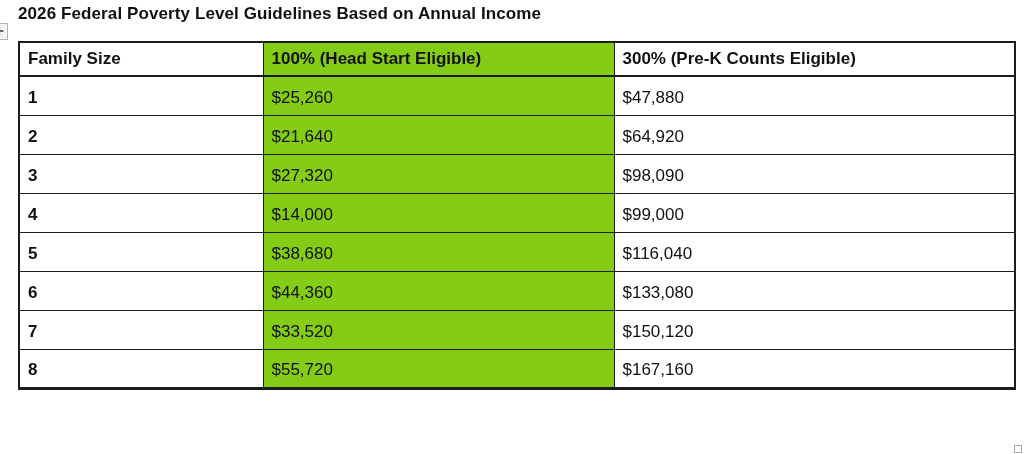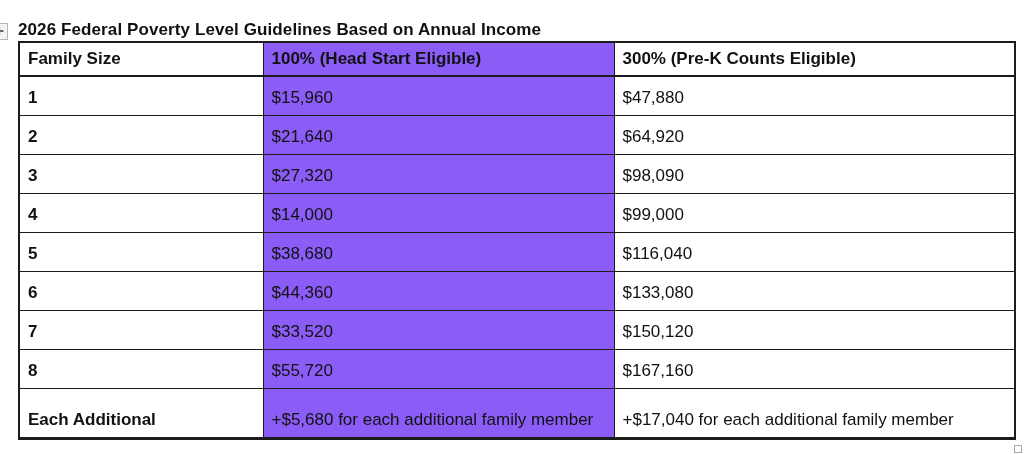--- a/index.html
+++ b/index.html
@@ -6,21 +6,21 @@
   html, body { width: 1024px; height: 454px; background: #ffffff; overflow: hidden; }
   body {
     position: relative;
     font-family: "Liberation Sans", "DejaVu Sans", sans-serif;
     color: #111111;
   }
 
   .doc-title {
     position: absolute;
     left: 18px;
-    top: 20px;
+    top: 4px;
     font-size: 17px;
     font-weight: bold;
     letter-spacing: 0.1px;
     white-space: nowrap;
   }
 
   
   .move-handle {
     position: absolute;
     left: -9px;
@@ -74,21 +74,21 @@
     font-weight: bold;
     vertical-align: middle;
     border-bottom-width: 2.5px;
     padding-top: 6px;
   }
   table.fpl tr.data-row { height: 39px; }
   table.fpl tr.last-row { height: 50px; }
   table.fpl td { vertical-align: bottom; line-height: 22px; }
 
   td.size-cell { font-weight: bold; }
-  .shaded { background: #8b5cf6; }
+  .shaded { background: #84cc16; }
   td.c3-cell { padding-left: 11px; }
   th.c3-head { padding-left: 11px; }
 
   .wrap2 { display: inline-block; max-width: 322px; }
   .wrap3 { display: inline-block; max-width: 338px; }
 </style>
 </head>
 <body>
 
 <div class="doc-title">2026 Federal Poverty Level Guidelines Based on Annual Income</div>
@@ -104,21 +104,21 @@
       <col class="c3">
     </colgroup>
   <tbody>
     <tr class="header-row">
       <th>Family Size</th>
       <th class="shaded">100% (Head Start Eligible)</th>
       <th class="c3-head">300% (Pre-K Counts Eligible)</th>
     </tr>
     <tr class="data-row">
       <td class="size-cell">1</td>
-      <td class="shaded">$15,960</td>
+      <td class="shaded">$25,260</td>
       <td class="c3-cell">$47,880</td>
     </tr>
     <tr class="data-row">
       <td class="size-cell">2</td>
       <td class="shaded">$21,640</td>
       <td class="c3-cell">$64,920</td>
     </tr>
     <tr class="data-row">
       <td class="size-cell">3</td>
       <td class="shaded">$27,320</td>
@@ -142,21 +142,16 @@
     <tr class="data-row">
       <td class="size-cell">7</td>
       <td class="shaded">$33,520</td>
       <td class="c3-cell">$150,120</td>
     </tr>
     <tr class="data-row">
       <td class="size-cell">8</td>
       <td class="shaded">$55,720</td>
       <td class="c3-cell">$167,160</td>
     </tr>
-    <tr class="last-row">
-      <td class="size-cell">Each Additional</td>
-      <td class="shaded"><span class="wrap2">+$5,680 for each additional family member</span></td>
-      <td class="c3-cell"><span class="wrap3">+$17,040 for each additional family member</span></td>
-    </tr>
   </tbody>
 </table>
 
 <div class="resize-handle"></div>
 
 </body></html>

